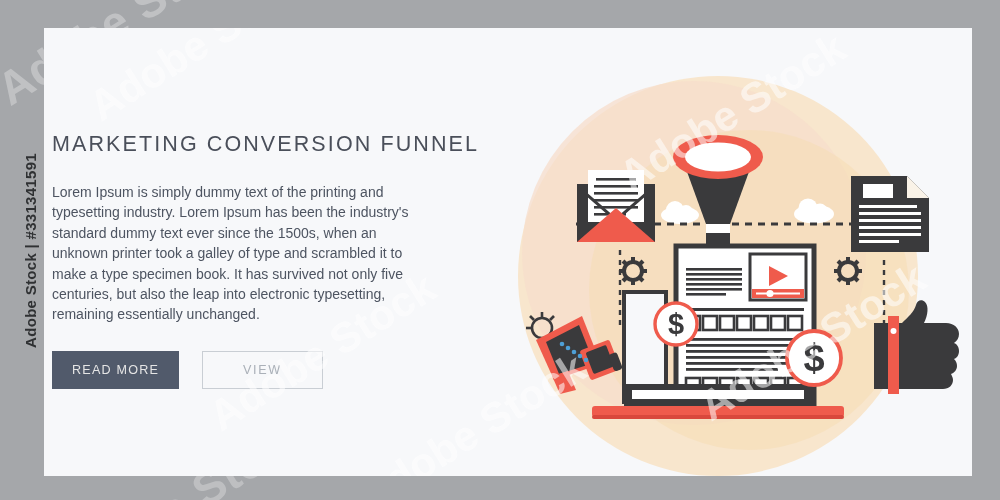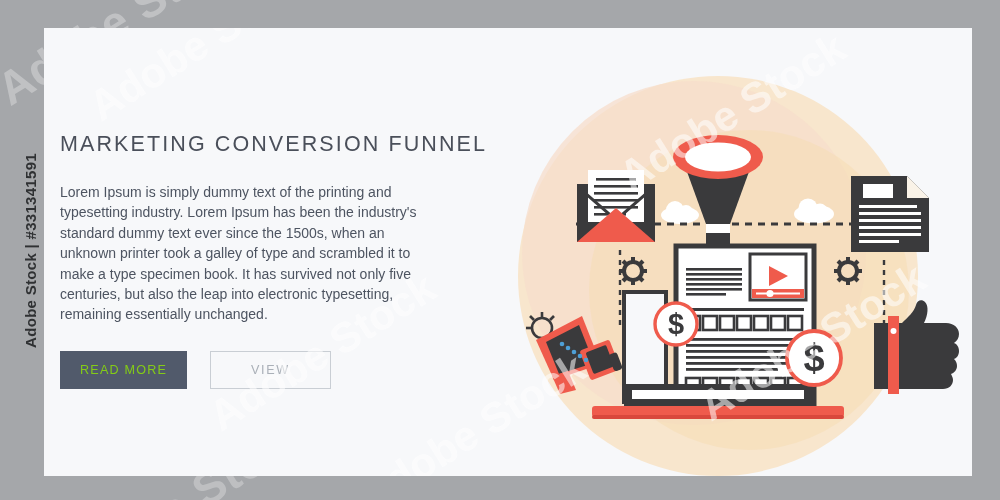--- a/index.html
+++ b/index.html
@@ -50,34 +50,34 @@
     z-index: 3;
   }
   .wm-canvas {
     position: absolute; font-size: 42px; font-weight: 700;
     color: #ffffff; opacity: .55; transform: rotate(-32deg);
     white-space: nowrap; pointer-events: none; z-index: 40;
   }
 
   
   #text-col {
-    position: absolute; left: 16px; top: 104px; width: 390px;
+    position: absolute; left: 8px; top: 104px; width: 390px;
     z-index: 10;
   }
   #page-title {
     font-size: 21.5px; color: #4a4f5a; letter-spacing: 2.1px;
     font-weight: 400; margin-bottom: 25px; white-space: nowrap;
   }
   #body-copy {
     font-size: 14px; line-height: 20.4px; color: #4d5461;
     width: 380px;
   }
   #btn-row { margin-top: 26px; display: flex; gap: 23px; }
   #read-more-button {
-    background: #515a6b; color: #84cc16;
+    background: #515a6b; color: #e5e5e5;
     font-size: 12.6px; letter-spacing: 1.2px;
     padding: 11px 20px; border: none; cursor: pointer;
   }
   #view-button {
     background: transparent; color: #aab0b8;
     font-size: 12.6px; letter-spacing: 1.6px;
     padding: 11px 40px; border: 1.5px solid #c9ced4; cursor: pointer;
   }
 
   

